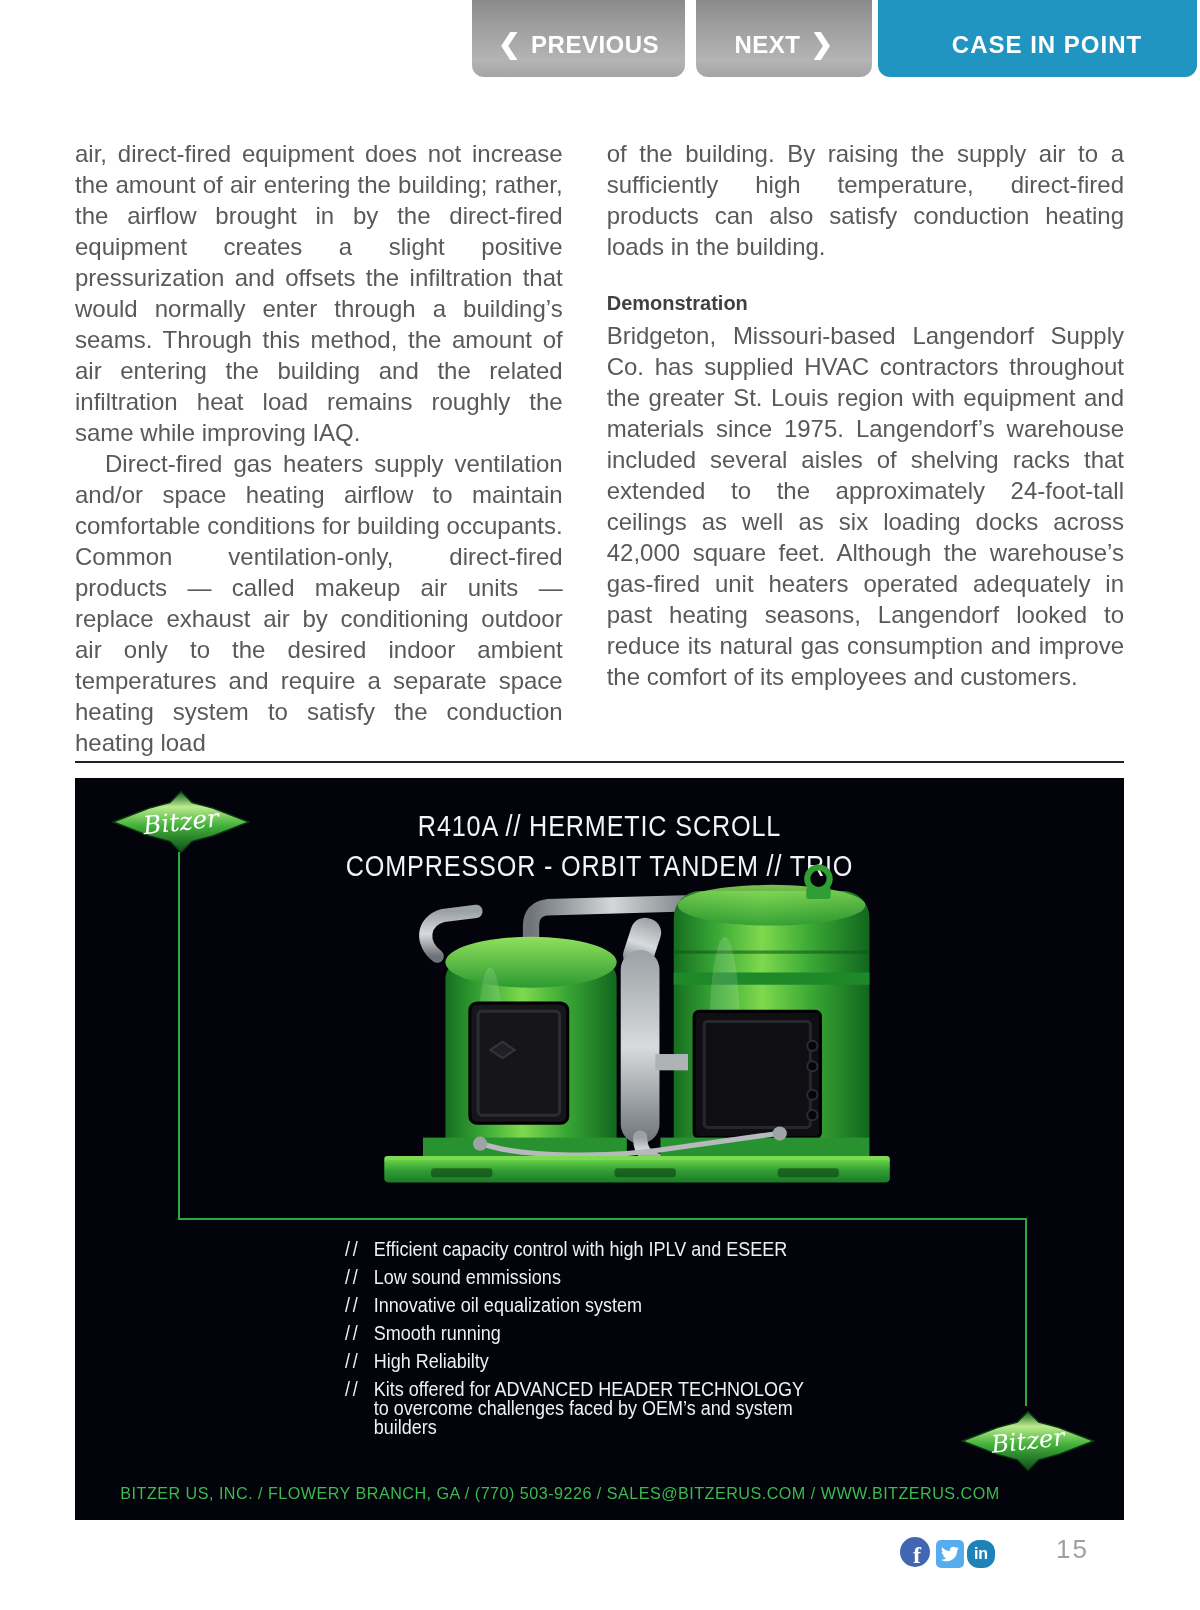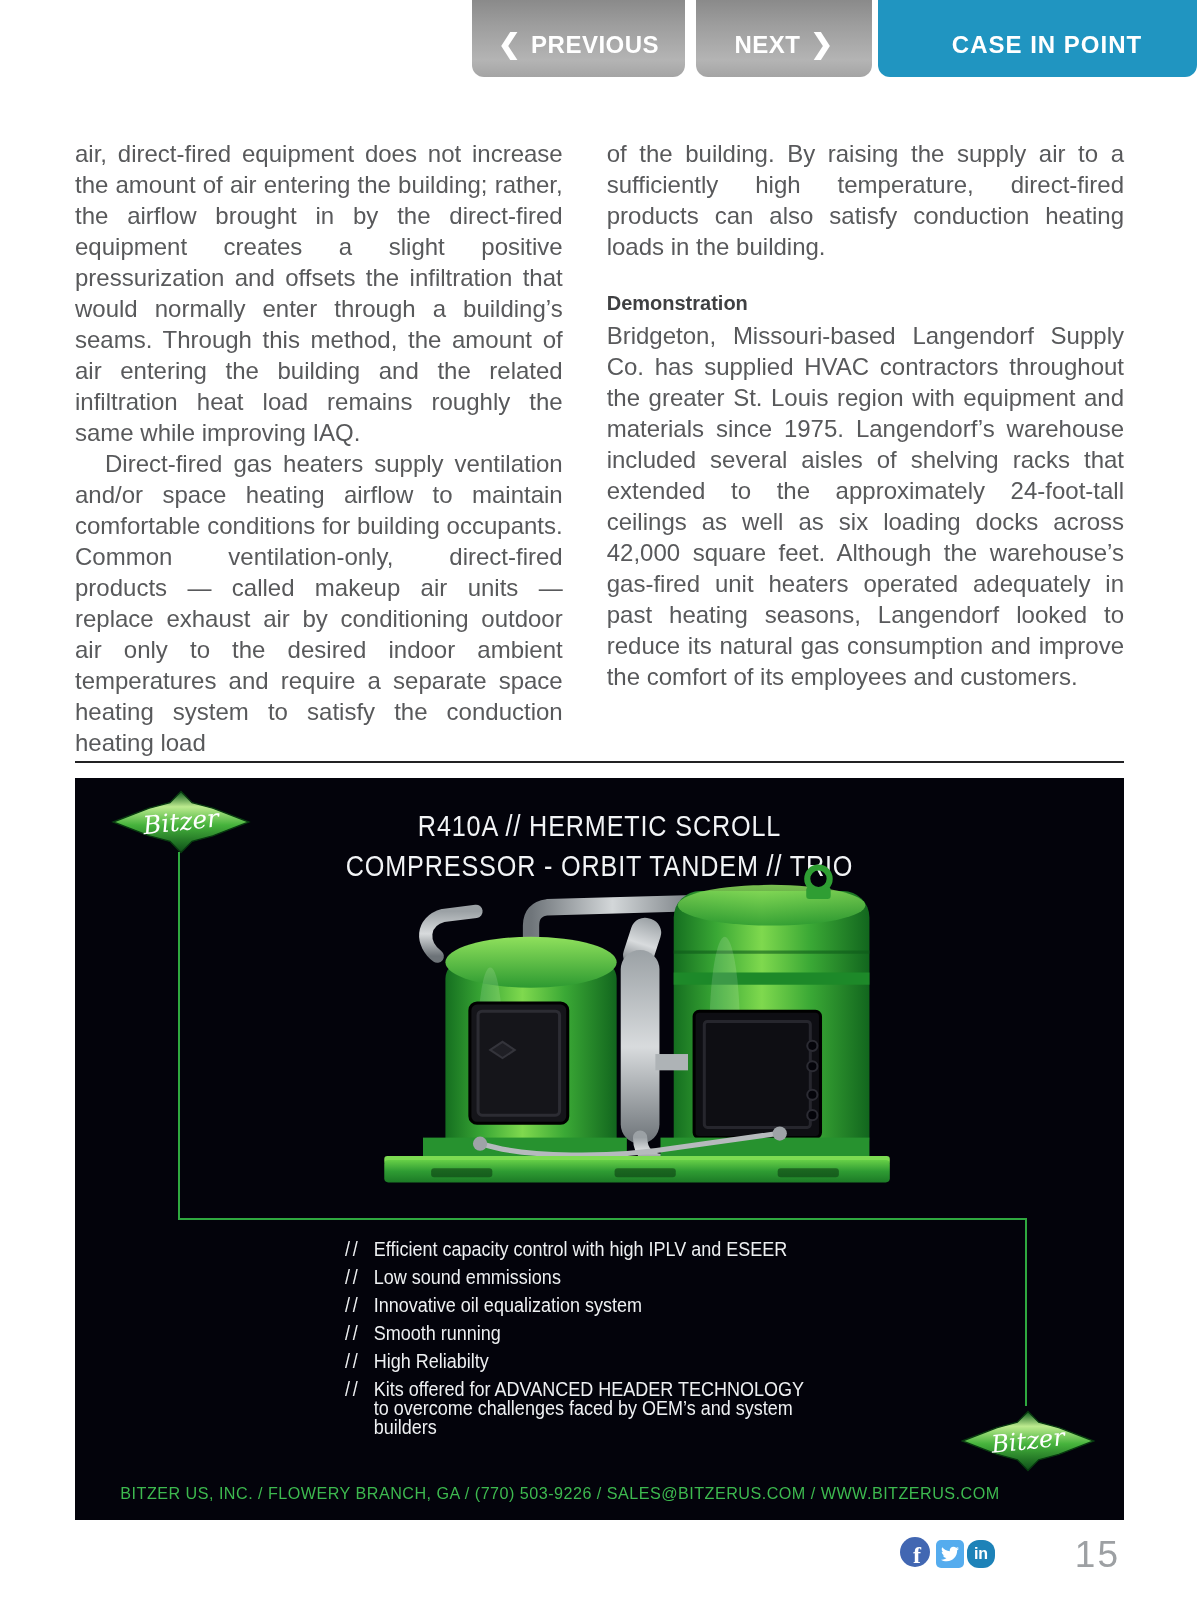--- a/index.html
+++ b/index.html
@@ -55,22 +55,22 @@
   
   .pf-text{position:absolute;left:300px;top:1541px;width:580px;text-align:right;color:#b3b5b8;
     font-size:17px;letter-spacing:1.5px;word-spacing:3px;}
   .sicon{position:absolute;display:flex;align-items:center;justify-content:center;cursor:pointer;}
   .fb{left:900px;top:1537px;width:30px;height:30px;border-radius:50%;background:#4267b2;}
   .fb span{color:#fff;font-weight:bold;font-size:24px;font-family:"Liberation Serif",serif;
     position:relative;top:3px;left:2px;}
   .tw{left:936px;top:1540px;width:28px;height:28px;border-radius:5px;background:#55acee;}
   .li{left:967px;top:1540px;width:28px;height:28px;border-radius:12px;background:#1d82b8;}
   .li span{color:#fff;font-weight:bold;font-size:16px;}
-  .pagenum{position:absolute;left:1056px;top:1534px;width:64px;text-align:right;
-    color:#9da0a3;font-size:37px;letter-spacing:2px;}
+  .pagenum{position:absolute;left:1056px;top:1534px;width:64px;text-align:left;
+    color:#9da0a3;font-size:26px;letter-spacing:2px;}
 </style>
 </head>
 <body>
 
 <div class="page">
 
   <button class="navbtn" id="btn-prev">
     <span class="chev">❮</span>
     <span>PREVIOUS</span>
   </button>

